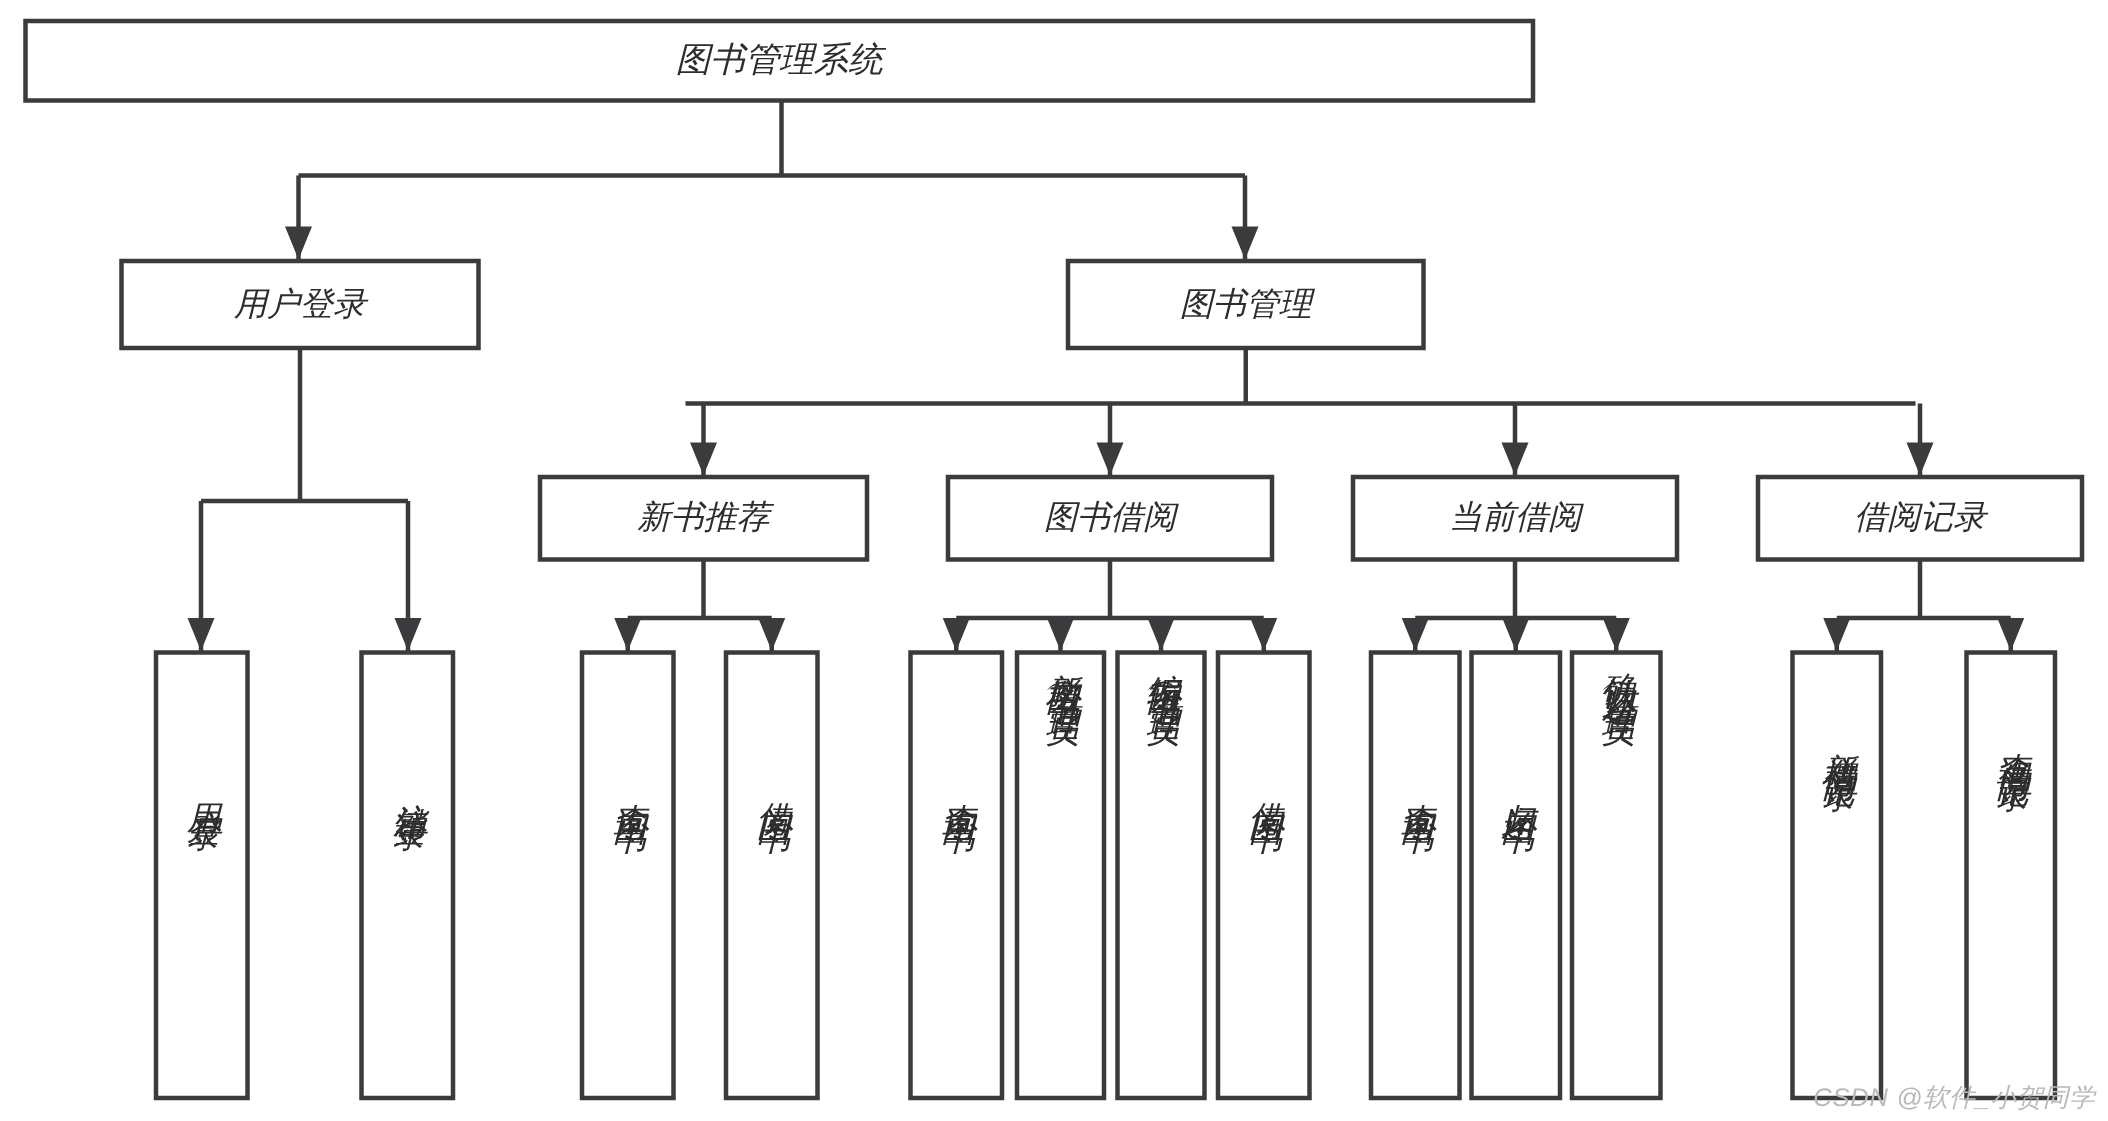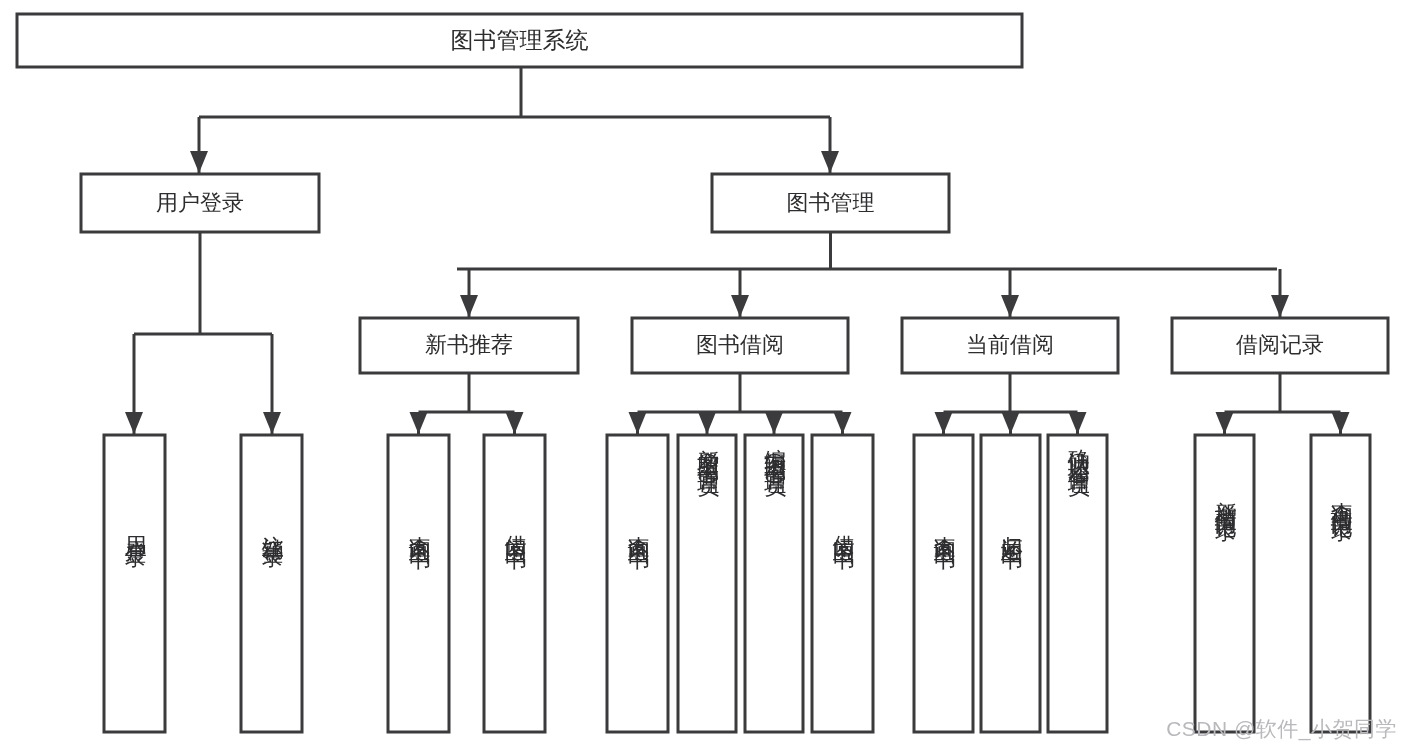--- a/index.html
+++ b/index.html
@@ -3,21 +3,21 @@
 <meta charset="utf-8">
 <title>图书管理系统 结构图</title>
 <style>
   html,body{margin:0;padding:0;background:#ffffff;}
   body{
     width:1405px;height:747px;
     font-family:"Liberation Sans","DejaVu Sans",sans-serif;
     overflow:hidden;
     position:relative;
   }
-  #diagram-root{position:relative;width:1405px;height:747px;background:#fff;}
+  #diagram-root{position:relative;width:1405px;height:747px;background:#fff;font-style:italic;}
   svg#tree{position:absolute;left:0;top:0;width:1405px;height:747px;display:block;}
 
   .node-rect{fill:#ffffff;stroke:#3b3b3d;stroke-width:3;}
   .connector{fill:none;stroke:#3b3b3d;stroke-width:3;stroke-linecap:butt;}
   .arrow-head{fill:#3b3b3d;stroke:none;}
 
   .node-label{
     fill:#2d2d2f;
     font-family:"Liberation Sans","DejaVu Sans",sans-serif;
     text-anchor:middle;
@@ -28,21 +28,21 @@
   .label-v{
     font-size:22px;
     text-anchor:middle;
     dominant-baseline:middle;
     writing-mode:vertical-rl;
     letter-spacing:4px;
   }
   .watermark{
     position:absolute;
     right:8px;bottom:4px;
-    font-size:21px;
+    font-size:17px;
     color:#b9b9bd;
     font-family:"Liberation Sans","DejaVu Sans",sans-serif;
     white-space:nowrap;
     letter-spacing:0.5px;
     user-select:none;
   }
 </style>
 </head>
 <body>
 

